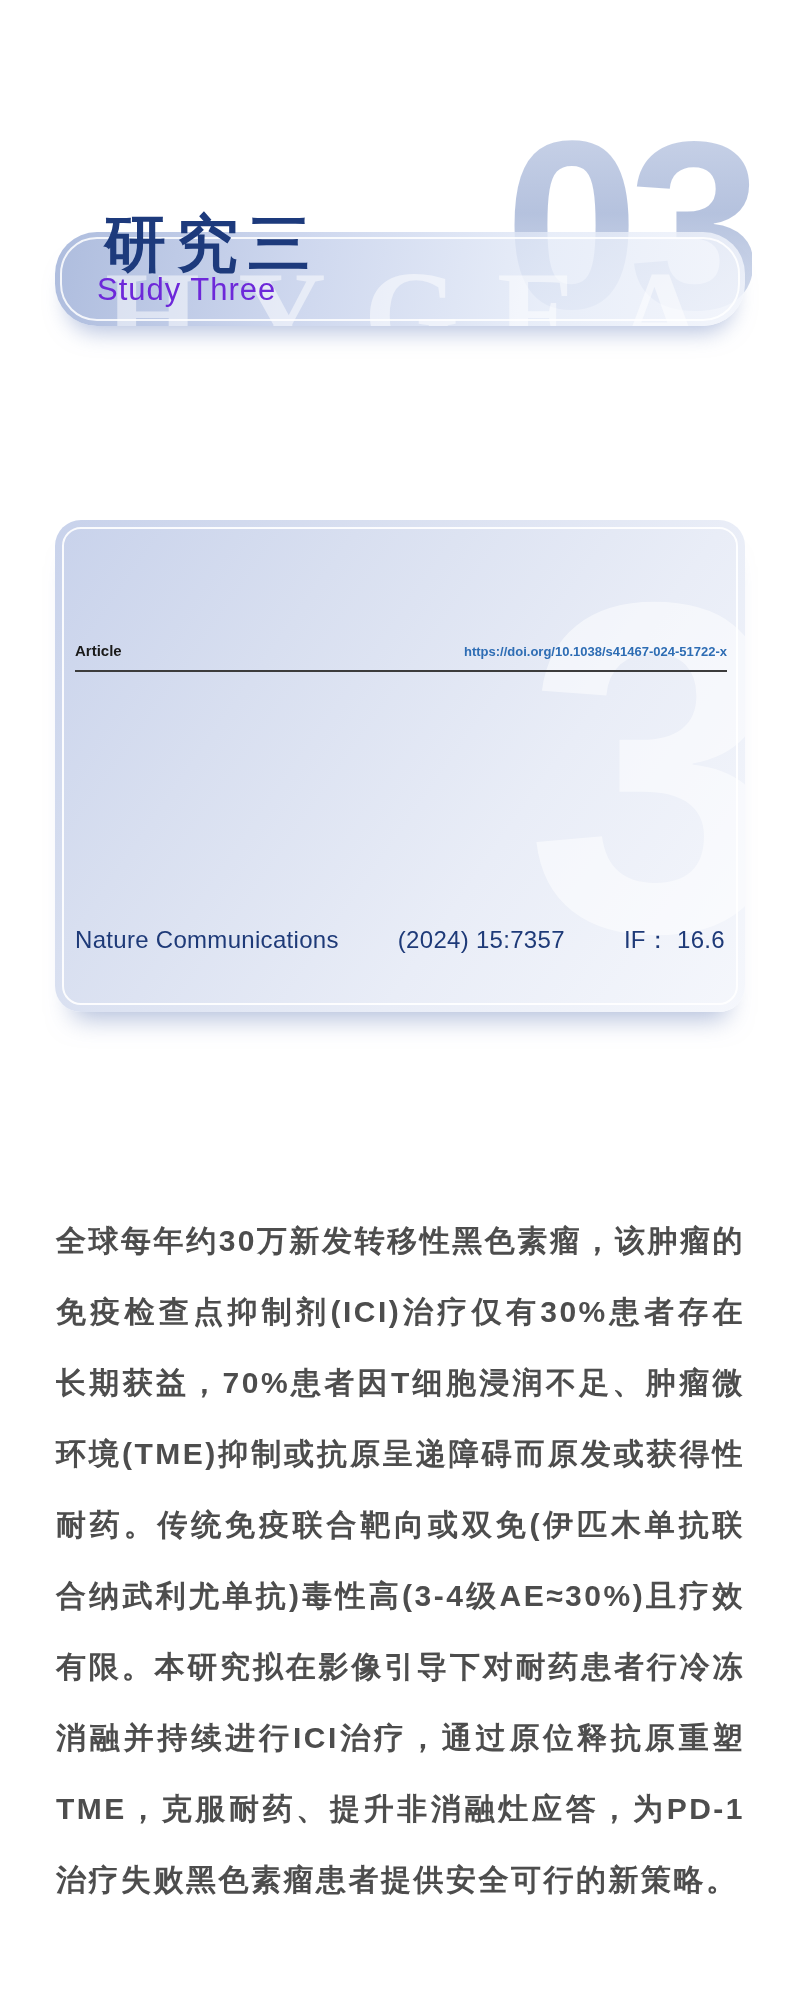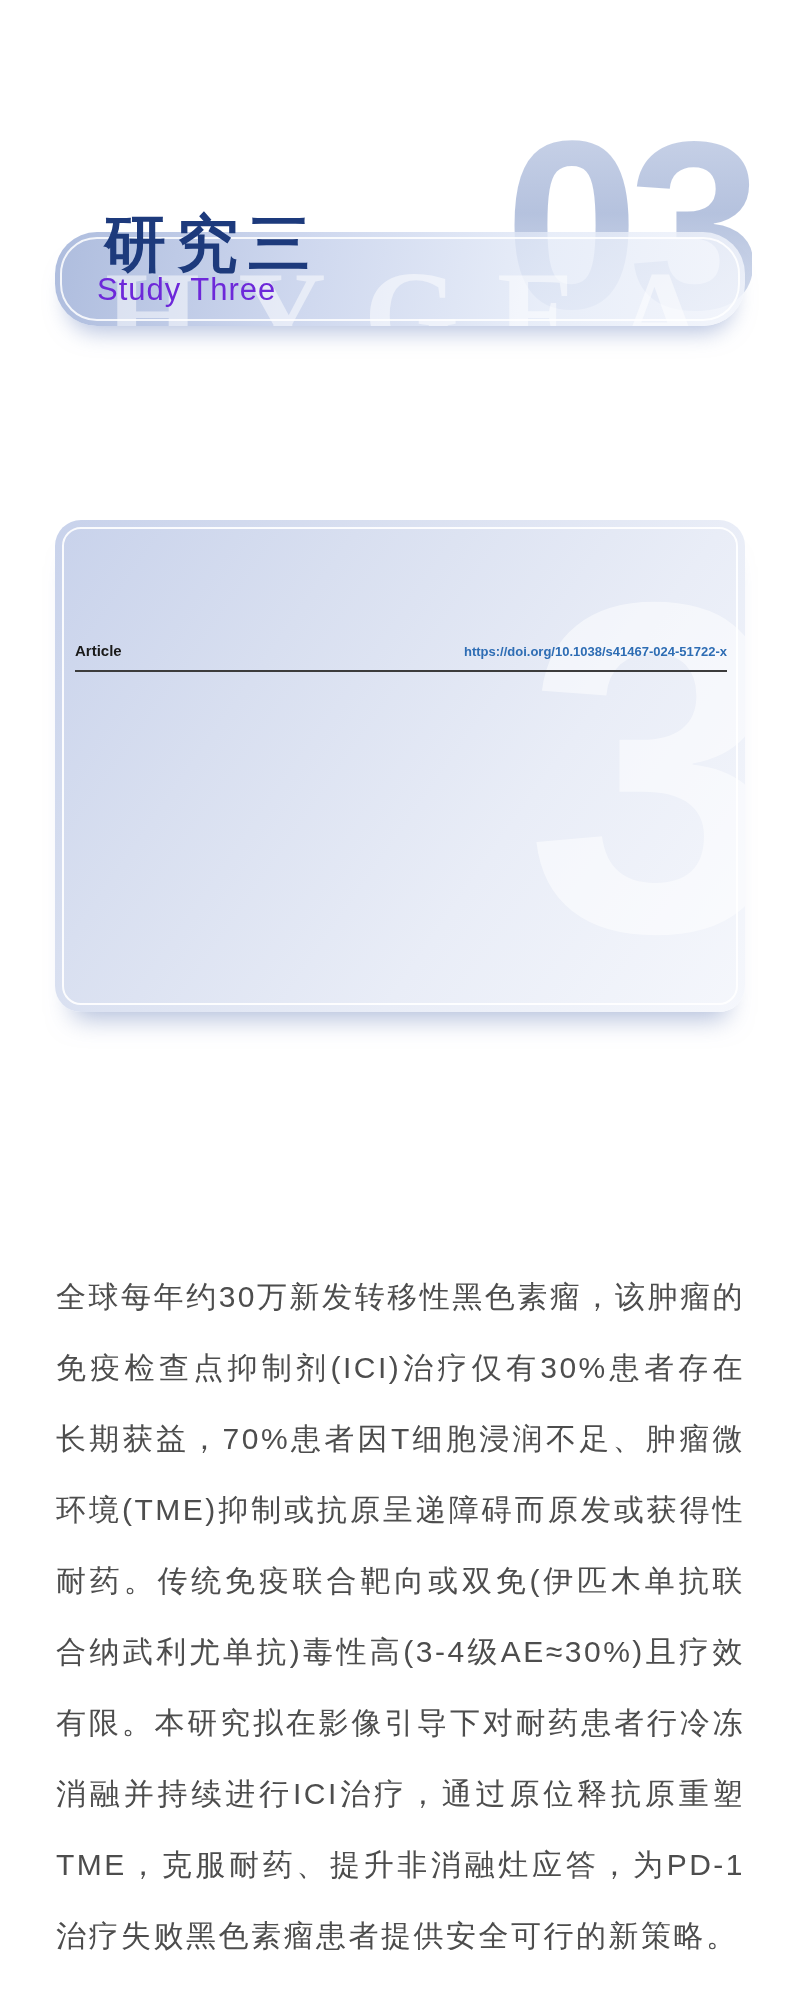--- a/index.html
+++ b/index.html
@@ -178,28 +178,28 @@
     color: #1e3a78;
     z-index: 2;
   }
   .if-group span { display: inline; }
 
   
   .body-text {
     position: absolute;
     left: 56px;
     width: 689px;
-    top: 1261px;
+    top: 1205px;
     margin: 0;
     font-size: 30px;
     line-height: 71px;
     letter-spacing: 2.5px;
     color: #4d4d4d;
     text-align: justify;
-    font-weight: 400;
+    font-weight: 700;
   }
 </style>
 </head>
 <body>
 
 <div class="page">
 
   <header>
     <div class="big-number">03</div>
 
@@ -216,17 +216,25 @@
     <div class="card-watermark">3</div>
 
     <div class="card-head">
       <span class="article-label">Article</span>
       <a class="doi-link">https://doi.org/10.1038/s41467-024-51722-x</a>
     </div>
 
     <div class="rule"></div>
 
 
+    <div class="citation-row">
+      <span>Nature Communications</span>
+      <span>(2024) 15:7357</span>
+      <span class="if-group">
+        <span>IF：</span>
+        <span>16.6</span>
+      </span>
+    </div>
   </section>
 
   <p class="body-text">全球每年约30万新发转移性黑色素瘤，该肿瘤的免疫检查点抑制剂(ICI)治疗仅有30%患者存在长期获益，70%患者因T细胞浸润不足、肿瘤微环境(TME)抑制或抗原呈递障碍而原发或获得性耐药。传统免疫联合靶向或双免(伊匹木单抗联合纳武利尤单抗)毒性高(3-4级AE≈30%)且疗效有限。本研究拟在影像引导下对耐药患者行冷冻消融并持续进行ICI治疗，通过原位释抗原重塑TME，克服耐药、提升非消融灶应答，为PD-1治疗失败黑色素瘤患者提供安全可行的新策略。</p>
 
 </div>
 
 </body></html>

